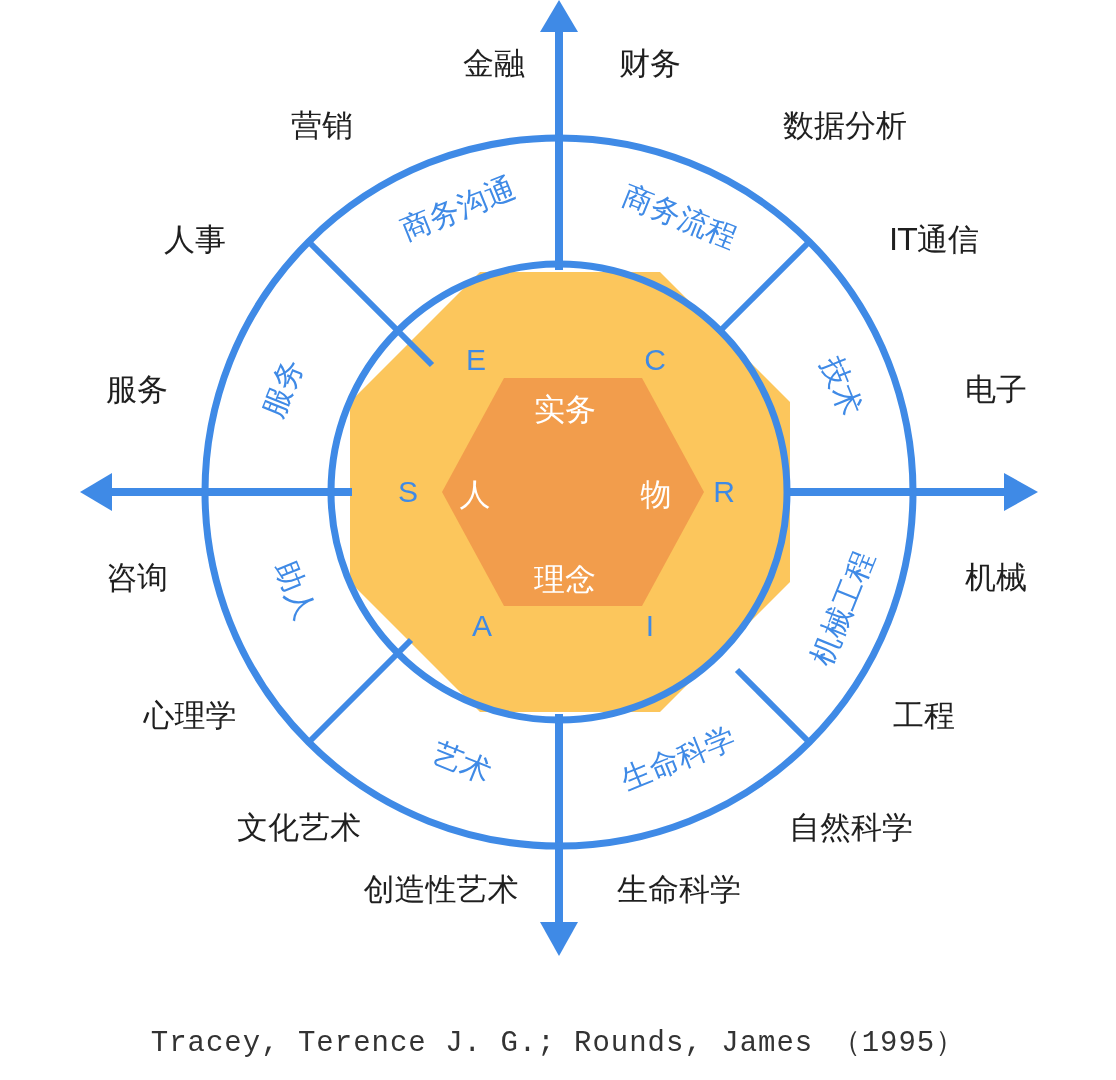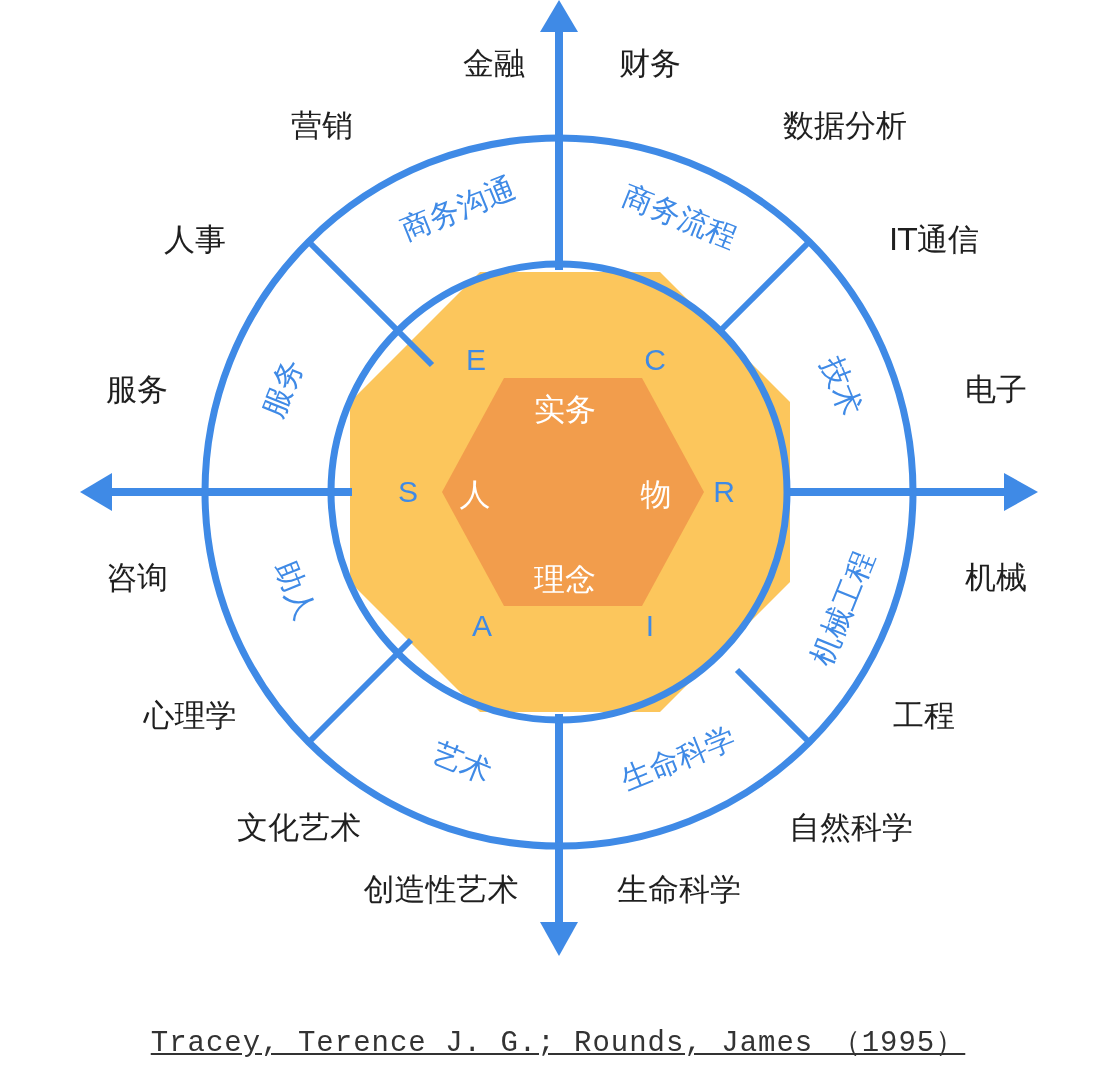--- a/index.html
+++ b/index.html
@@ -5,21 +5,21 @@
   html, body { margin: 0; padding: 0; background: #ffffff; }
   body { width: 1116px; height: 1080px; position: relative; overflow: hidden;
          font-family: "DejaVu Sans", "Liberation Sans", sans-serif; }
   #diagram { position: absolute; left: 0; top: 0; width: 1116px; height: 1080px; }
   .occ { font-size: 31px; fill: #1f1f1f; font-family: "DejaVu Sans", sans-serif; }
   .ring-label { font-size: 30px; fill: #3f8ae6; font-family: "DejaVu Sans", sans-serif; }
   .riasec { font-size: 30px; fill: #3f8ae6; font-family: "Liberation Sans", sans-serif; }
   .hex-label { font-size: 31px; fill: #ffffff; font-family: "DejaVu Sans", sans-serif; }
   .citation { position: absolute; left: 0; top: 1022px; width: 1116px; text-align: center;
               font-family: "Liberation Mono", "DejaVu Sans Mono", monospace; font-size: 29px;
-              color: #333333; letter-spacing: 1px; text-decoration: underline; }
+              color: #333333; letter-spacing: 1px; }
 </style>
 </head>
 <body>
 
 <svg id="diagram" viewBox="0 0 1116 1080" xmlns="http://www.w3.org/2000/svg">
 
   <polygon points="480,272 660,272 790,402 790,582 660,712 480,712 350,582 350,402" fill="#fcc65c"></polygon>
 
   <polygon points="504,378 642,378 704,492 642,606 504,606 442,492" fill="#f29d4c"></polygon>
 

